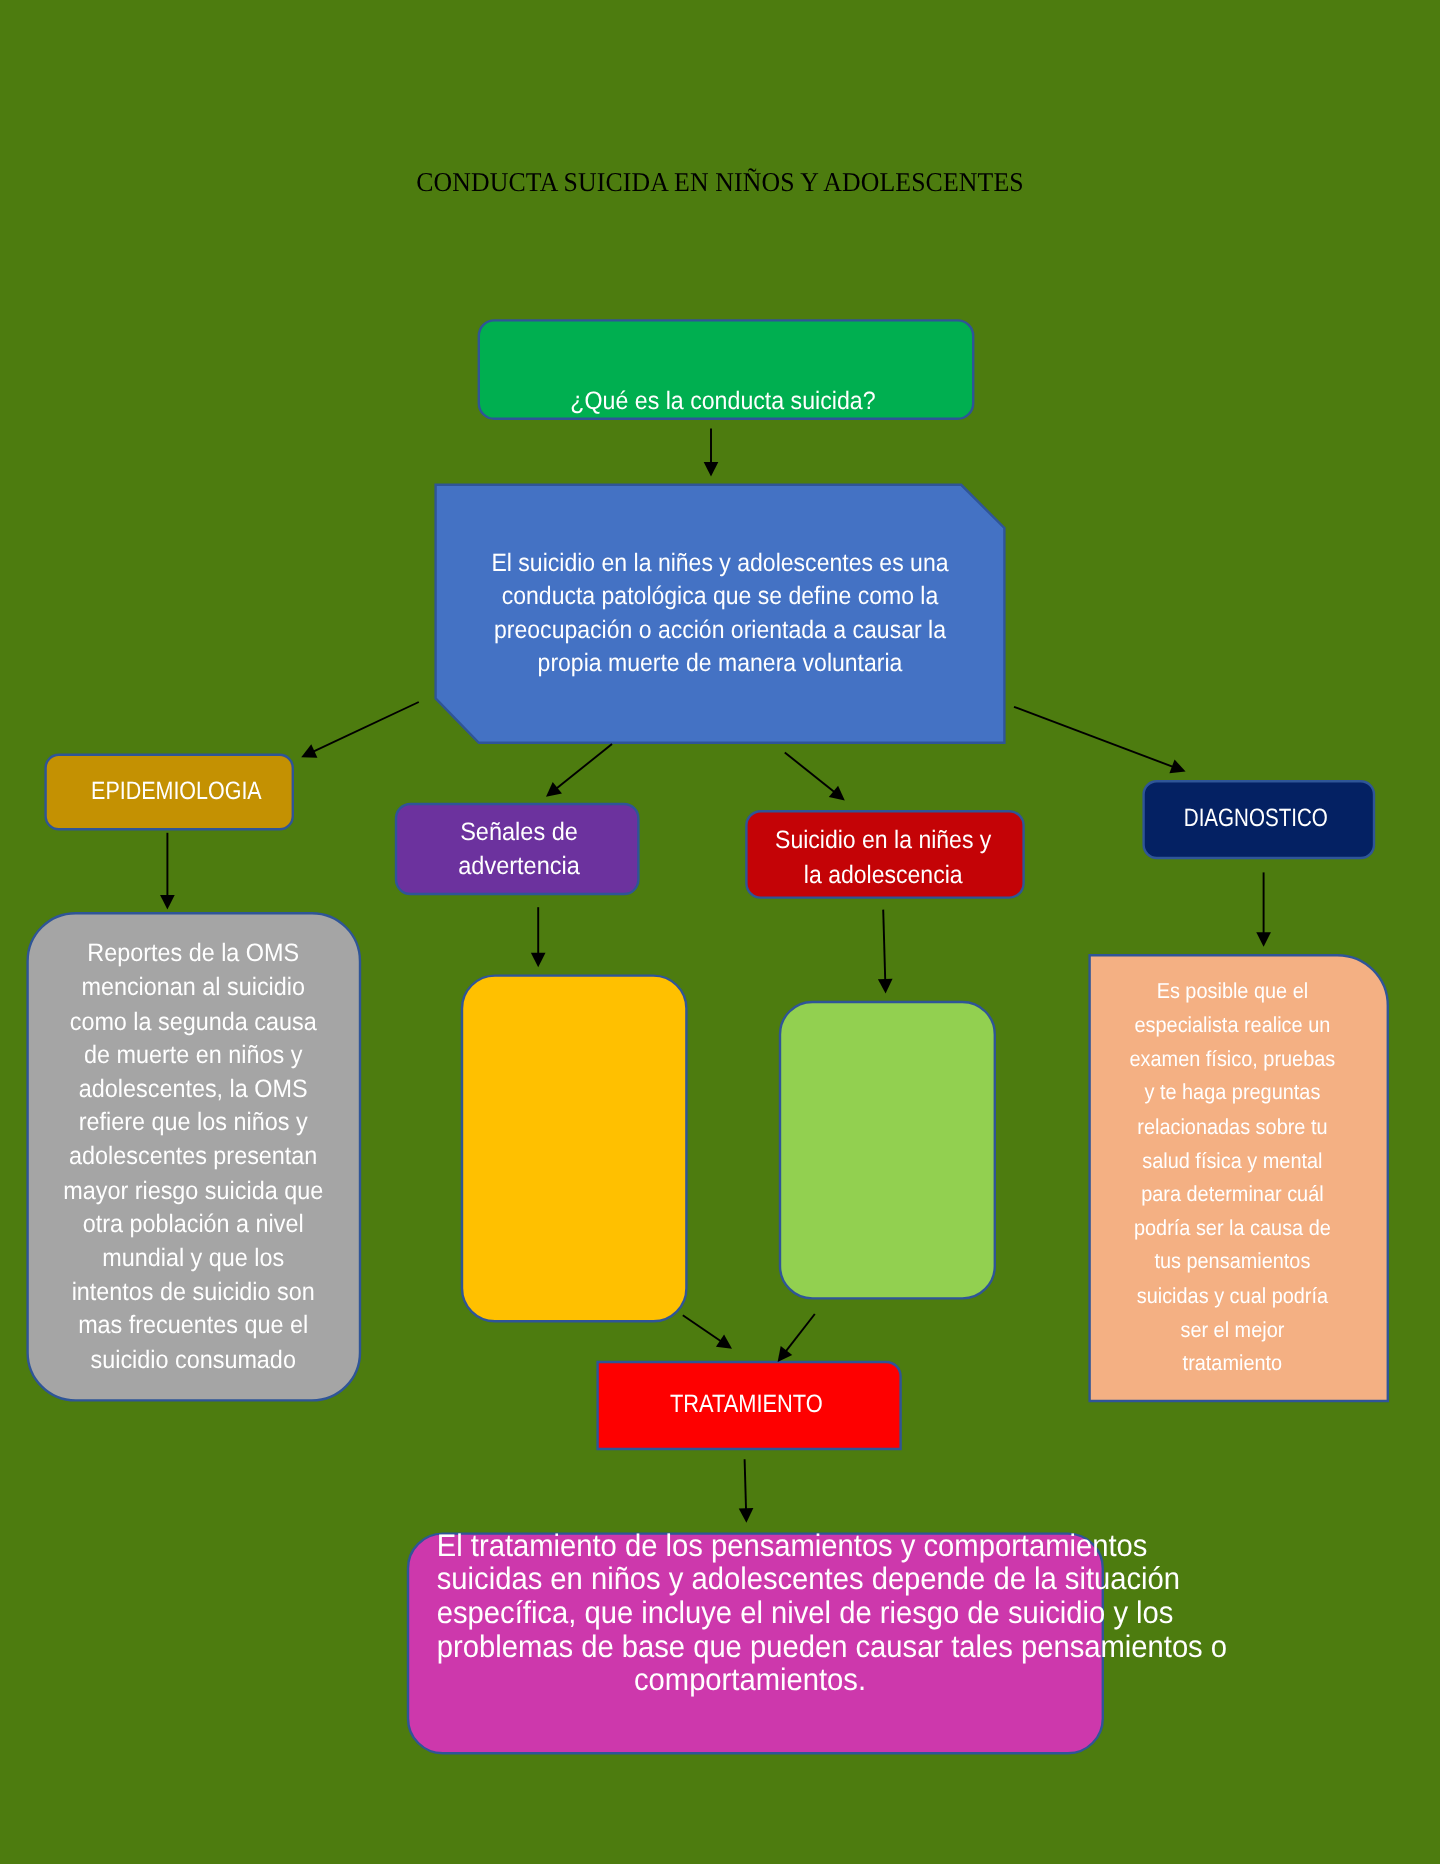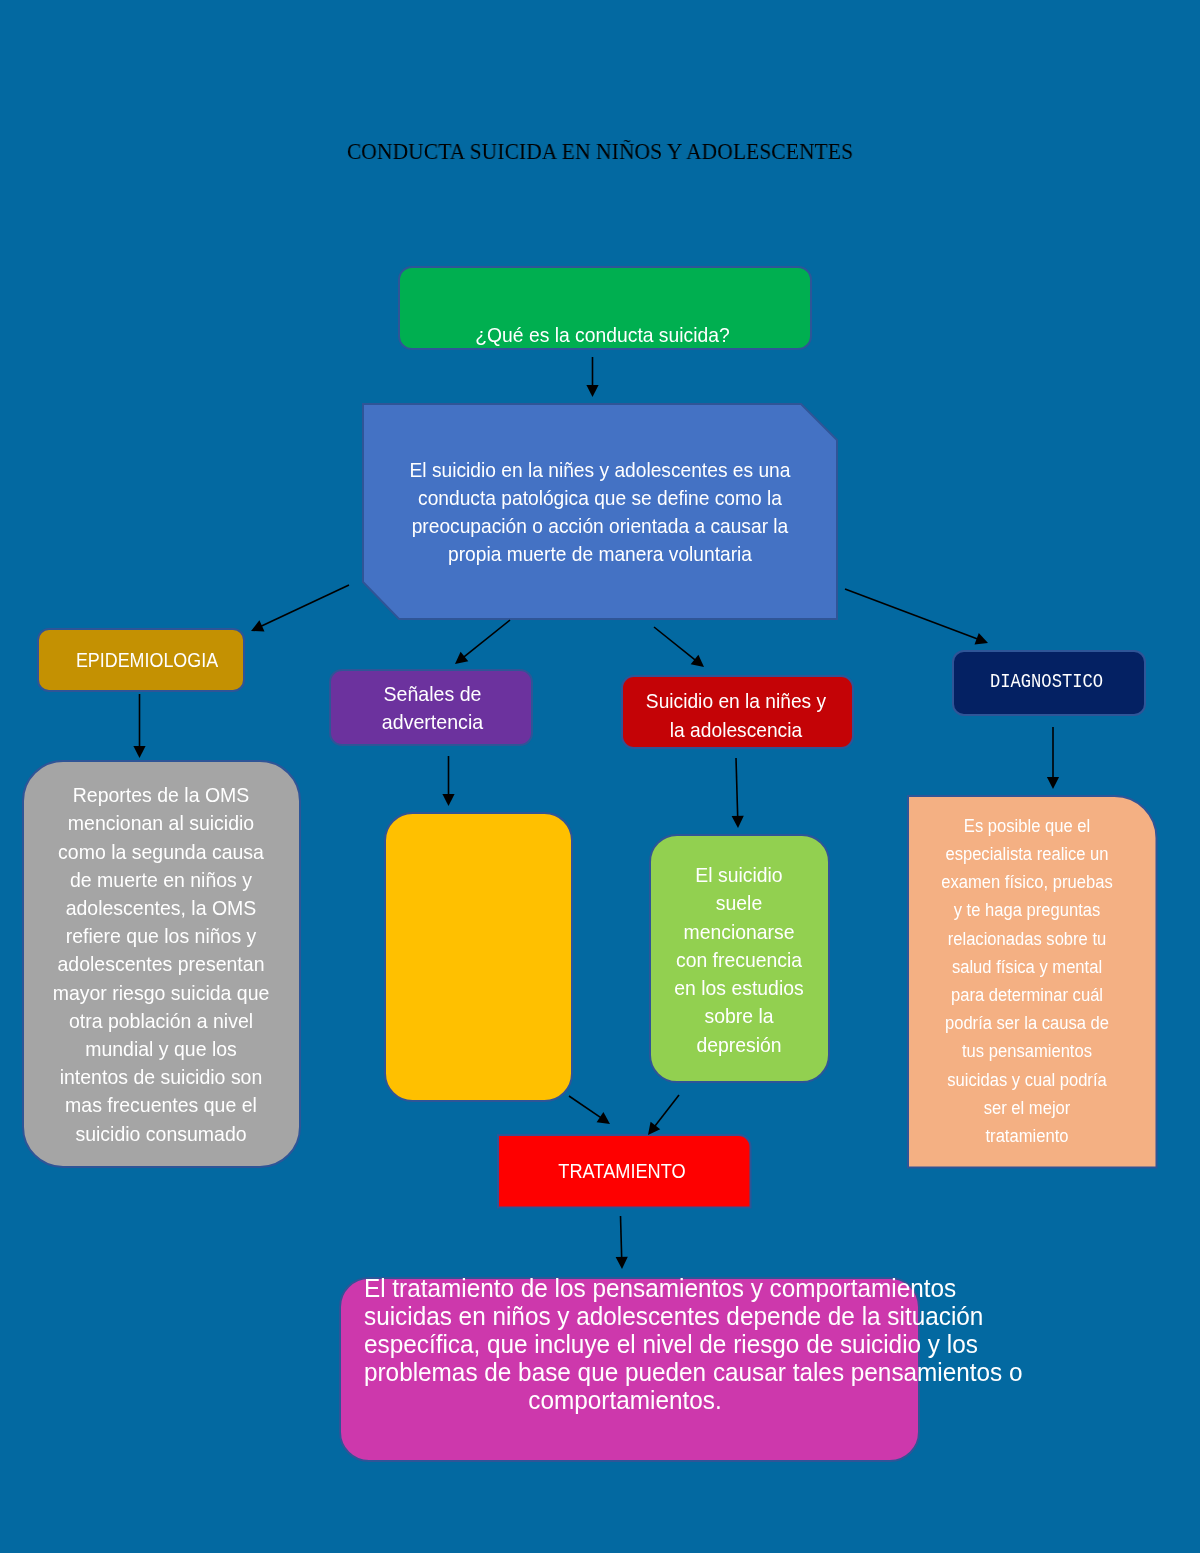--- a/index.html
+++ b/index.html
@@ -1,18 +1,18 @@
 <!DOCTYPE html>
 <html><head>
 <meta charset="utf-8">
 <style>
   html,body{margin:0;padding:0;background:#fff;}
   body{width:1200px;height:1553px;position:relative;overflow:hidden;
        font-family:"Liberation Sans",sans-serif;}
-  #page{position:absolute;left:0;top:0;width:1200px;height:1553px;background:#0369a1;}
+  #page{position:absolute;left:0;top:0;width:1200px;height:1553px;background:#4d7c0f;}
   #title{position:absolute;left:0;top:140.5px;width:1200px;text-align:center;
          -webkit-font-smoothing:antialiased;transform:scaleX(0.9513);transform-origin:50% 50%;will-change:transform;opacity:0.999;
          font-family:"Liberation Serif",serif;font-size:22.6px;color:#000;
          letter-spacing:0.1px;white-space:nowrap;line-height:1;}
   .node{position:absolute;box-sizing:border-box;display:flex;align-items:center;
         justify-content:center;text-align:center;color:#fff;
         font-family:"Liberation Sans",sans-serif;}
   .node span{display:block;width:100%;-webkit-font-smoothing:antialiased;}
   .ln{white-space:nowrap;display:block;}
   .node span{transform-origin:50% 50%;}
@@ -128,51 +128,40 @@
         <div class="ln">Señales de</div>
         <div class="ln">advertencia</div>
       </span>
   </div>
   <div class="node" style="left:628px;top:676px;width:218px;height:71px;font-size:20.95px;line-height:28.2px;">
     <span style="transform:translate(-1px,3.5px) scaleX(0.9165);transform-origin:50% 50%;">
         <div class="ln">Suicidio en la niñes y</div>
         <div class="ln">la adolescencia</div>
       </span>
   </div>
-  <div class="node" style="left:953px;top:651px;width:191px;height:63px;font-size:20.95px;line-height:28.2px;font-family:Liberation Mono, monospace;">
+  <div class="node" style="left:953px;top:651px;width:191px;height:63px;font-size:20.95px;line-height:28.2px;">
     <span style="transform:translate(-2px,0px) scaleX(0.8186);transform-origin:50% 50%;">
         <div class="ln">DIAGNOSTICO</div>
       </span>
   </div>
   <div class="node" style="left:29px;top:761px;width:264px;height:405px;font-size:20.95px;line-height:28.2px;">
     <span style="transform:translate(0px,1px) scaleX(0.9308);transform-origin:50% 50%;">
         <div class="ln">Reportes de la OMS</div>
         <div class="ln">mencionan al suicidio</div>
         <div class="ln">como la segunda causa</div>
         <div class="ln">de muerte en niños y</div>
         <div class="ln">adolescentes, la OMS</div>
         <div class="ln">refiere que los niños y</div>
         <div class="ln">adolescentes presentan</div>
         <div class="ln">mayor riesgo suicida que</div>
         <div class="ln">otra población a nivel</div>
         <div class="ln">mundial y que los</div>
         <div class="ln">intentos de suicidio son</div>
         <div class="ln">mas frecuentes que el</div>
         <div class="ln">suicidio consumado</div>
-      </span>
-  </div>
-  <div class="node" style="left:654px;top:835px;width:170px;height:246px;font-size:20.95px;line-height:28.2px;">
-    <span style="transform:translate(0px,2px) scaleX(0.926);transform-origin:50% 50%;">
-        <div class="ln">El suicidio</div>
-        <div class="ln">suele</div>
-        <div class="ln">mencionarse</div>
-        <div class="ln">con frecuencia</div>
-        <div class="ln">en los estudios</div>
-        <div class="ln">sobre la</div>
-        <div class="ln">depresión</div>
       </span>
   </div>
   <div class="node" style="left:912px;top:797px;width:240px;height:370px;font-size:18px;line-height:28.2px;">
     <span style="transform:translate(-5px,-1px) scaleX(0.9212);transform-origin:50% 50%;">
         <div class="ln">Es posible que el</div>
         <div class="ln">especialista realice un</div>
         <div class="ln">examen físico, pruebas</div>
         <div class="ln">y te haga preguntas</div>
         <div class="ln">relacionadas sobre tu</div>
         <div class="ln">salud física y mental</div>

